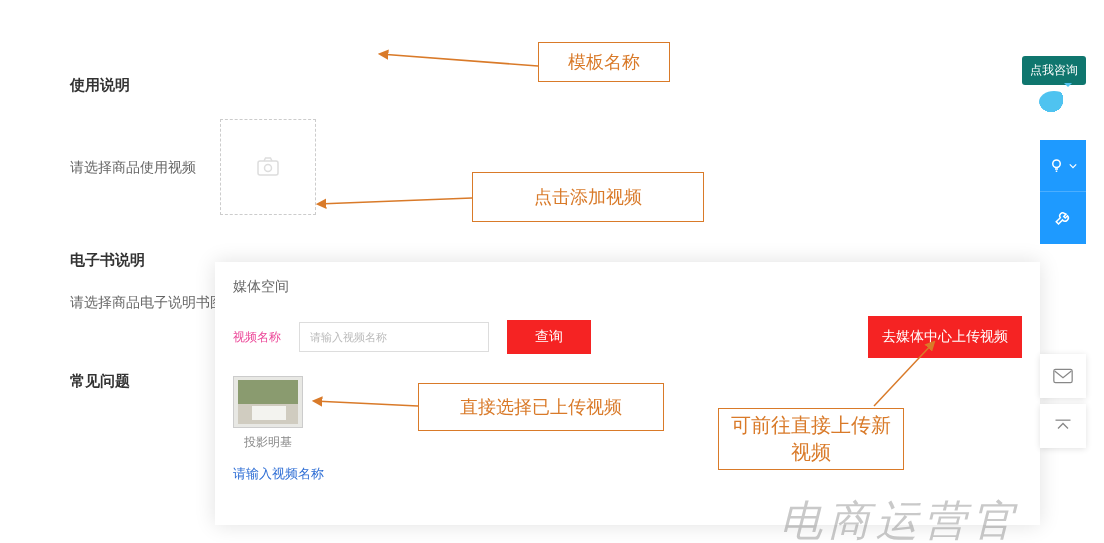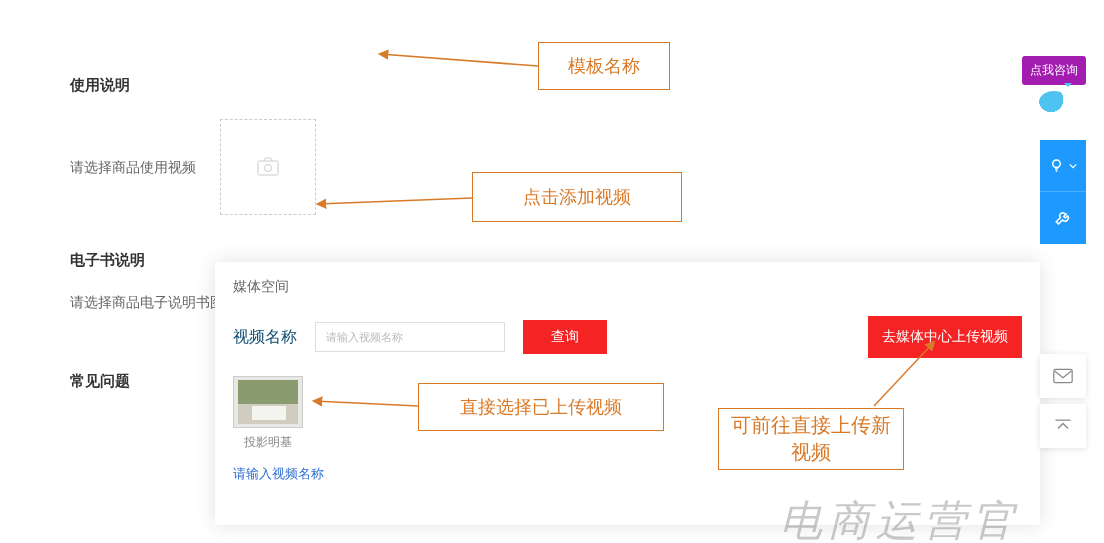--- a/index.html
+++ b/index.html
@@ -41,21 +41,21 @@
     }
 
     
     .media-panel {
       position: absolute; left: 215px; top: 262px; right: 64px; bottom: 18px;
       background: #fff; box-shadow: 0 0 20px rgba(0,0,0,0.12);
       padding: 16px 18px 10px 18px;
     }
     .media-title { color: #666; font-size: 14px; margin-bottom: 20px; }
     .media-search-row { display: flex; align-items: center; gap: 18px; }
-    .media-search-label { color: #0c4a6e; font-size: 16px; }
+    .media-search-label { color: #ec4899; font-size: 12px; }
     .media-search-input { border: 1px solid #ddd; padding: 8px 10px; font-size: 11px; width: 190px; }
     .media-search-input::placeholder { color: #bbb; }
     .red-btn {
       background: #f52323; color: #ffffff; border: none;
       padding: 8px 28px; font-size: 14px; cursor: pointer;
     }
     .red-btn.upload { margin-left: auto; padding: 12px 14px; }
 
     .video-thumb-wrap { margin-top: 18px; width: 70px; }
     .video-thumb {
@@ -74,21 +74,21 @@
     }
     .thumb-label { font-size: 12px; color: #888; text-align: center; margin-top: 6px; }
     .media-link { color: #2e6ed5; font-size: 13px; margin-top: 14px; display: inline-block; font-weight: 500; }
 
     
     .consult-bubble {
       position: absolute; right: 18px; top: 56px;
       display: flex; flex-direction: column; align-items: center;
     }
     .bubble {
-      background: #a21caf; color: #fff; font-size: 12px;
+      background: #0f766e; color: #fff; font-size: 12px;
       padding: 6px 8px; border-radius: 3px; position: relative;
     }
     .bubble::after {
       content: ''; position: absolute; bottom: -6px; right: 14px;
       border: 4px solid transparent; border-top-color: #4fc3f0;
     }
     .whale {
       width: 30px; height: 22px; margin-top: 6px;
       background: radial-gradient(circle at 40% 40%, #4fc3f0 55%, transparent 56%);
       border-radius: 50%;
@@ -176,23 +176,23 @@
     <div class="video-thumb">
       <div class="thumb-inner">
           <div class="thumb-rect"></div>
         </div>
     </div>
     <div class="thumb-label">投影明基</div>
   </div>
   <a class="media-link">请输入视频名称</a>
 </div>
 
-<div class="anno-box" style="left: 538px; top: 42px; width: 132px; height: 48px;">模板名称</div>
-
-<div class="anno-box" style="left: 472px; top: 172px; width: 210px; height: 50px;">点击添加视频</div>
+<div class="anno-box" style="left: 538px; top: 42px; width: 132px; height: 40px;">模板名称</div>
+
+<div class="anno-box" style="left: 472px; top: 172px; width: 232px; height: 50px;">点击添加视频</div>
 
 <div class="anno-box" style="left: 418px; top: 383px; width: 246px; height: 48px;">直接选择已上传视频</div>
 
 <div class="anno-box big" style="left: 718px; top: 408px; width: 186px; height: 62px;">可前往直接上传新视频</div>
 
 <svg style="position:absolute; left:378px; top:50px; width:162px; height:24px; overflow:visible;">
   <line x1="160" y1="16" x2="2" y2="4" class="arrow"></line>
 </svg>
 <svg style="position:absolute; left:316px; top:186px; width:160px; height:24px; overflow:visible;">
   <line x1="156" y1="12" x2="2" y2="18" class="arrow"></line>

